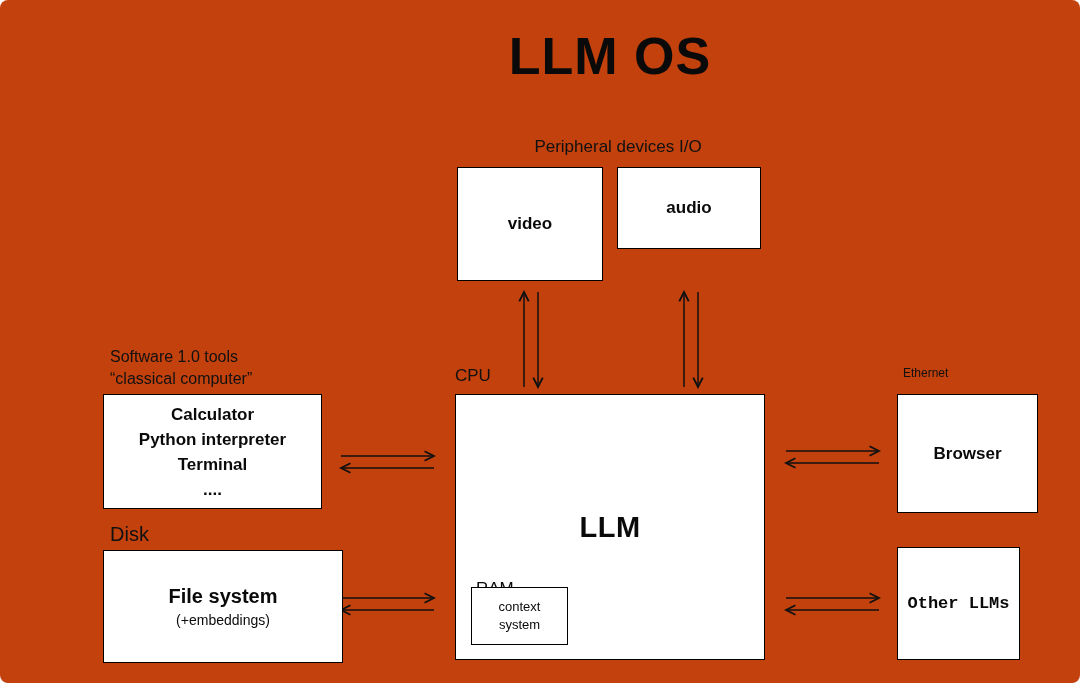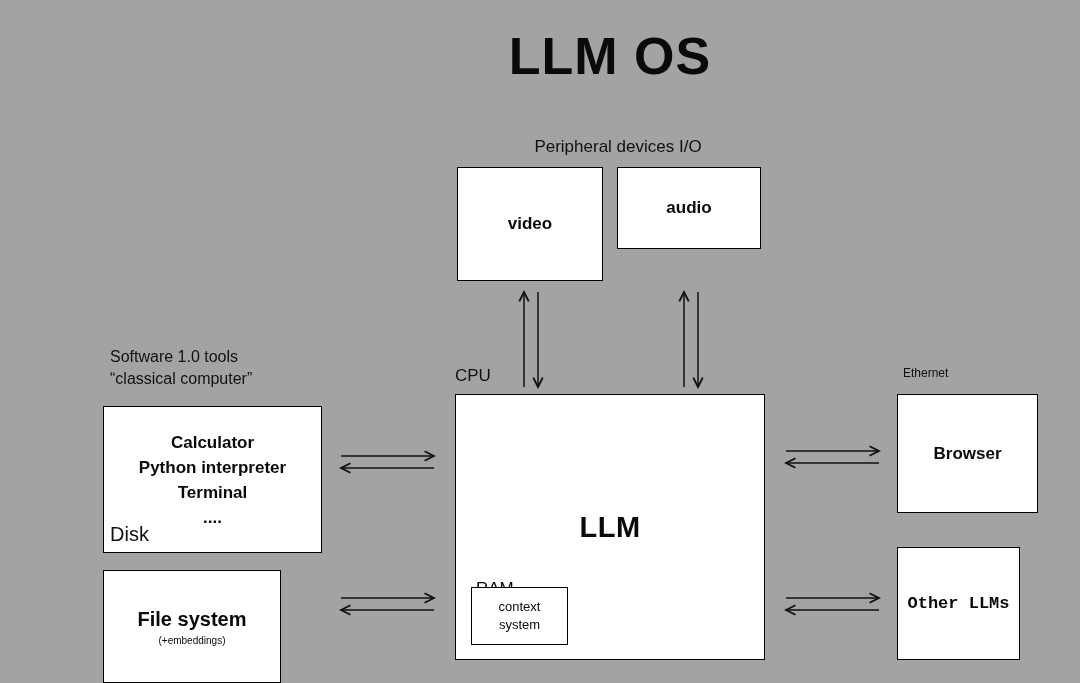--- a/index.html
+++ b/index.html
@@ -5,22 +5,23 @@
   * { margin: 0; padding: 0; box-sizing: border-box; }
   html, body { background: #ffffff; }
   body {
     font-family: "Liberation Sans", sans-serif;
     color: #0a0a0a;
   }
   .canvas {
     position: relative;
     width: 1080px;
     height: 683px;
-    background: #a3a3a3;
+    background: #c2410c;
     overflow: hidden;
+    border-radius: 8px;
   }
   .arrows {
     position: absolute;
     left: 0; top: 0;
     pointer-events: none;
   }
   .label { position: absolute; font-size: 16px; color: #111; white-space: nowrap; }
   .box {
     position: absolute;
     border: 1.5px solid #000;
@@ -47,26 +48,26 @@
   .io-label { font-size: 17px; font-weight: bold; }
 
   .cpu-label { left: 455px; top: 366px; font-size: 17px; }
   .llm-box { left: 455px; top: 394px; width: 310px; height: 266px; }
   .llm-name { font-size: 29px; font-weight: bold; letter-spacing: 0.5px; }
   .ram-label { position: absolute; left: 20px; top: 164px; font-size: 17px; margin-top: 20px; }
   .ctx-box { left: 15px; top: 192px; width: 97px; height: 58px; }
   .ctx-box span { font-size: 13px; line-height: 1.35; display: block; width: 70px; }
 
   .sw-caption { left: 110px; top: 346px; font-size: 16px; line-height: 22px; white-space: nowrap; }
-  .tools-box { left: 103px; top: 394px; width: 219px; height: 147px; margin-top: 12px; }
+  .tools-box { left: 103px; top: 394px; width: 219px; height: 115px; }
   .tool-line { font-size: 17px; font-weight: bold; line-height: 25px; }
   .disk-label { left: 110px; top: 523px; font-size: 20px; }
-  .fs-box { left: 103px; top: 570px; width: 178px; height: 113px; }
+  .fs-box { left: 103px; top: 550px; width: 240px; height: 113px; }
   .fs-title { font-size: 20px; font-weight: bold; }
-  .fs-sub { font-size: 10px; margin-top: 4px; }
+  .fs-sub { font-size: 14px; margin-top: 4px; }
 
   .ethernet-label { left: 903px; top: 366px; font-size: 12px; }
   .browser-box { left: 897px; top: 394px; width: 141px; height: 119px; }
   .other-box   { left: 897px; top: 547px; width: 123px; height: 113px; font-family: Liberation Mono, monospace; }
   .net-label { font-size: 17px; font-weight: bold; }
 </style>
 </head>
 <body>
 
 <div class="canvas">

